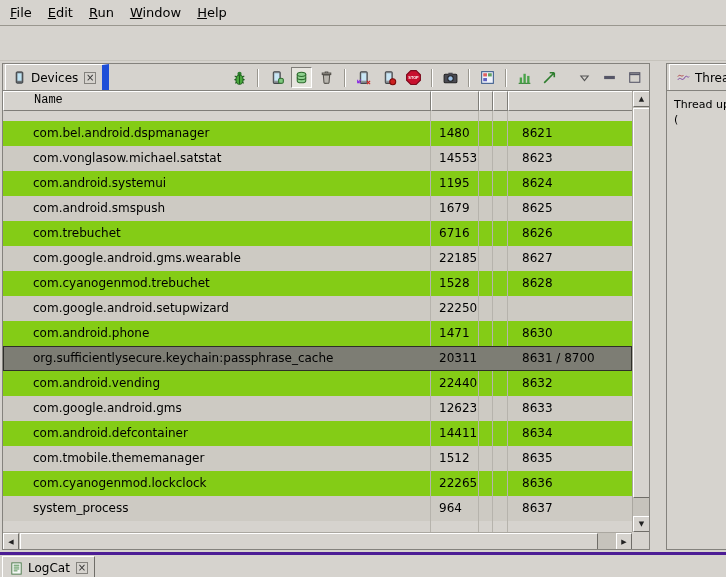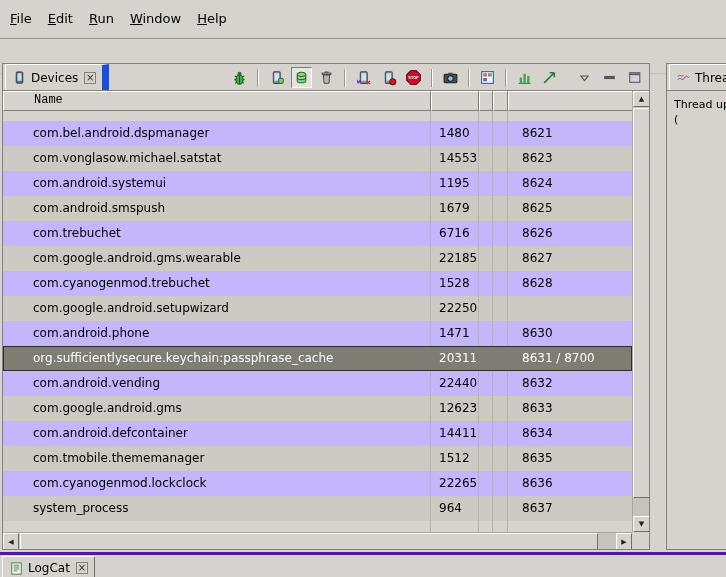--- a/index.html
+++ b/index.html
@@ -4,21 +4,21 @@
 <style>
   * { margin:0; padding:0; box-sizing:border-box; }
   html,body { width:726px; height:577px; }
   body {
     font-family:"DejaVu Sans","Liberation Sans",sans-serif;
     font-size:12px; color:#000; background:#d6d3ce; overflow:hidden;
   }
   #stage { position:relative; width:726px; height:577px; background:#d6d3ce; overflow:hidden; }
 
   
-  .menubar { height:39px; display:flex; align-items:center; padding-left:2px;
+  .menubar { height:26px; display:flex; align-items:center; padding-left:2px;
              border-bottom:1px solid #9a978f; background:#d6d3ce; }
   .menu-item { display:inline-block; padding:3px 8px 4px; font-size:13px; cursor:default; }
   .menu-item::first-letter { text-decoration:underline; }
 
   
   .toolbar-strip { height:35px; background:#d6d3ce; border-bottom:1px solid #c6c3bc; }
 
   
   .main { position:absolute; top:61px; left:0; width:726px; height:491px; }
   .panel { position:absolute; background:#d6d3ce; border:1px solid #84827d; overflow:hidden; }
@@ -44,23 +44,23 @@
   .tsep { width:2px; height:18px; border-left:1px solid #9a978f; border-right:1px solid #ffffff; margin:0 5px; }
   .tbtn.grp-gap { margin-left:12px; }
 
   
   .thead { position:absolute; top:27px; left:0; width:629px; height:20px; display:flex;font-family:Liberation Mono, monospace; }
   .hcell { background:#d6d3ce; border-top:1px solid #fff; border-left:1px solid #fff;
            border-right:1px solid #7f7d78; border-bottom:1px solid #7f7d78;
            padding-left:6px; line-height:17px; font-size:12px; overflow:hidden; white-space:nowrap; }
   .tbody { position:absolute; top:47px; left:0; width:629px; height:421px; overflow:hidden; background:#d6d3ce; }
   .trow { display:flex; height:25px; line-height:25px; }
-  .trow.odd  { background:#c4b5fd;justify-content:center; }
+  .trow.odd  { background:#84cc16;justify-content:center; }
   .trow.even { background:#cdcac3; }
-  .trow.selected { background:#7d7d74; color:#ffffff; box-shadow:inset 0 0 0 1px #2e2e29; }
+  .trow.selected { background:#7d7d74; color:#000000; box-shadow:inset 0 0 0 1px #2e2e29; }
   .trow.selected .cell { border-right-color:transparent; }
   .trow.ghost.sliver { height:10px; background:#d6d3ce; }
   .trow.ghost.filler { height:11px; background:#d6d3ce; }
   .cell { height:100%; border-right:1px solid #b6b3ac; overflow:hidden; white-space:nowrap; }
   .c-name { width:428px; padding-left:30px; }
   .c-pid  { width:48px;  padding-left:8px; }
   .c-3    { width:14px; }
   .c-4    { width:15px; }
   .c-port { width:124px; padding-left:14px; border-right:none !important; }
 

